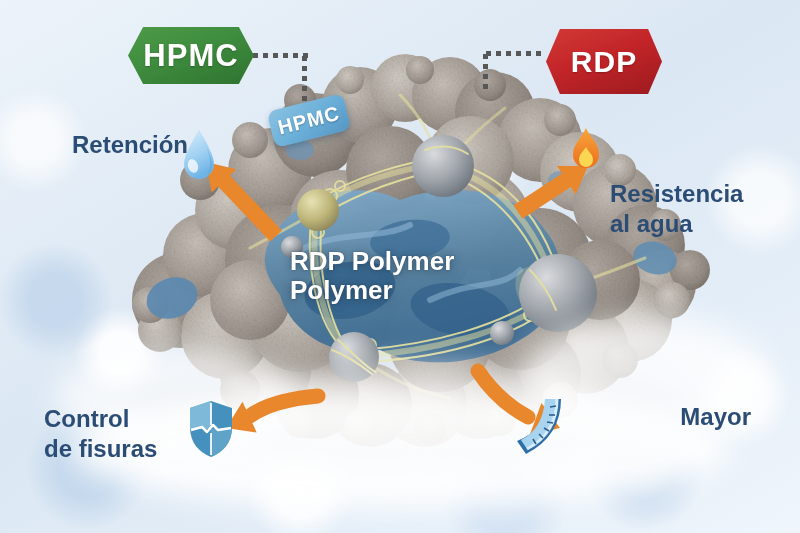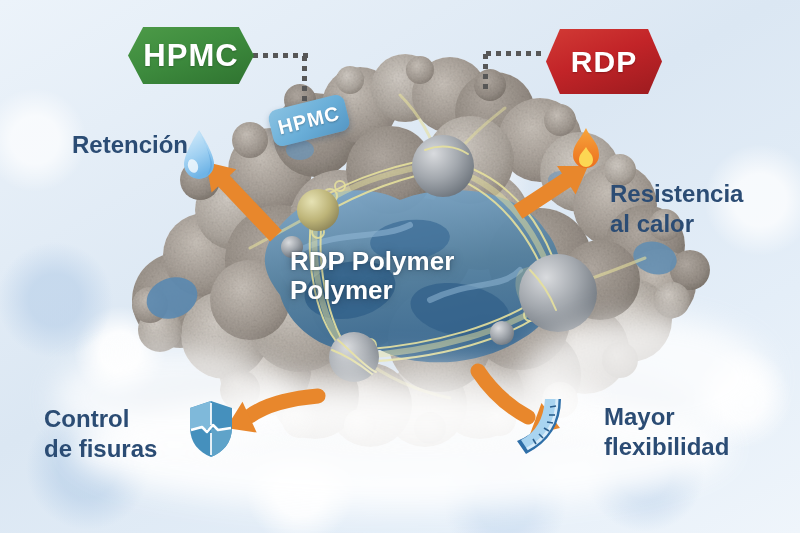--- a/index.html
+++ b/index.html
@@ -49,21 +49,21 @@
     color:#fff;font-size:20px;font-weight:bold;letter-spacing:1px;
     box-shadow:0 3px 6px rgba(40,70,100,.35);text-shadow:0 1px 2px rgba(0,0,0,.25);
   }
   
   .benefit-text{position:absolute;z-index:3;color:#2b4c74;font-weight:bold;
     font-size:24px;line-height:30px;}
   .benefit-text span{display:block;}
   .bt-tl{left:56px;top:130px;width:148px;text-align:center;}
   .bt-tr{left:610px;top:131px;width:170px;text-align:left;margin-top:48px;}
   .bt-bl{left:44px;top:404px;width:142px;text-align:left;}
-  .bt-br{left:604px;top:402px;width:180px;text-align:left;}
+  .bt-br{left:571px;top:402px;width:180px;text-align:right;}
   .bicon{position:absolute;z-index:3;}
   .ic-drop{left:179px;top:128px;}
   .ic-flame{left:567px;top:126px;}
   .ic-shield{left:186px;top:399px;}
   .ic-ruler{left:515px;top:396px;}
   
   .center-label{
     position:absolute;z-index:3;left:290px;top:247px;width:200px;text-align:left;
     color:#fff;font-weight:bold;font-size:26px;line-height:29px;
     text-shadow:0 1px 8px rgba(30,50,70,.55),0 0 2px rgba(30,50,70,.5);
@@ -298,21 +298,21 @@
       <linearGradient id="flameG" x1="0" y1="0" x2="0" y2="1">
         <stop offset="0%" stop-color="#f7a53c"></stop>
           <stop offset="100%" stop-color="#ec6f1d"></stop>
       </linearGradient>
     </defs>
     <path d="M19 2 C23 12 32 16 32 29 A13 13 0 0 1 6 29 C6 18 14 13 19 2 Z" fill="url(#flameG)"></path>
     <path d="M19 21 C22 27 26 28 26 34 A7 7 0 0 1 12 34 C12 28 16 26 19 21 Z" fill="#fcd753"></path>
   </svg>
   <div class="benefit-text bt-tr">
     <span>Resistencia</span>
-    <span>al calor</span>
+    <span>al agua</span>
   </div>
 
   <div class="benefit-text bt-bl">
     <span>Control</span>
     <span>de fisuras</span>
   </div>
   <svg class="bicon ic-shield" width="50" height="60" viewBox="0 0 50 60">
     <defs>
       <clipPath id="shieldClip">
         <path d="M25 2 L46 9 V28 C46 44 37 53 25 58 C13 53 4 44 4 28 V9 Z"></path>
@@ -336,16 +336,15 @@
       <path d="M41 10 L35 11"></path>
         <path d="M40 19 L34 19"></path>
         <path d="M38 27 L32 26"></path>
       <path d="M34 35 L29 32"></path>
         <path d="M28 42 L24 38"></path>
         <path d="M21 48 L18 43"></path>
     </g>
   </svg>
   <div class="benefit-text bt-br">
     <span>Mayor</span>
-    <span>flexibilidad</span>
   </div>
 
 </div>
 
 </body></html>

